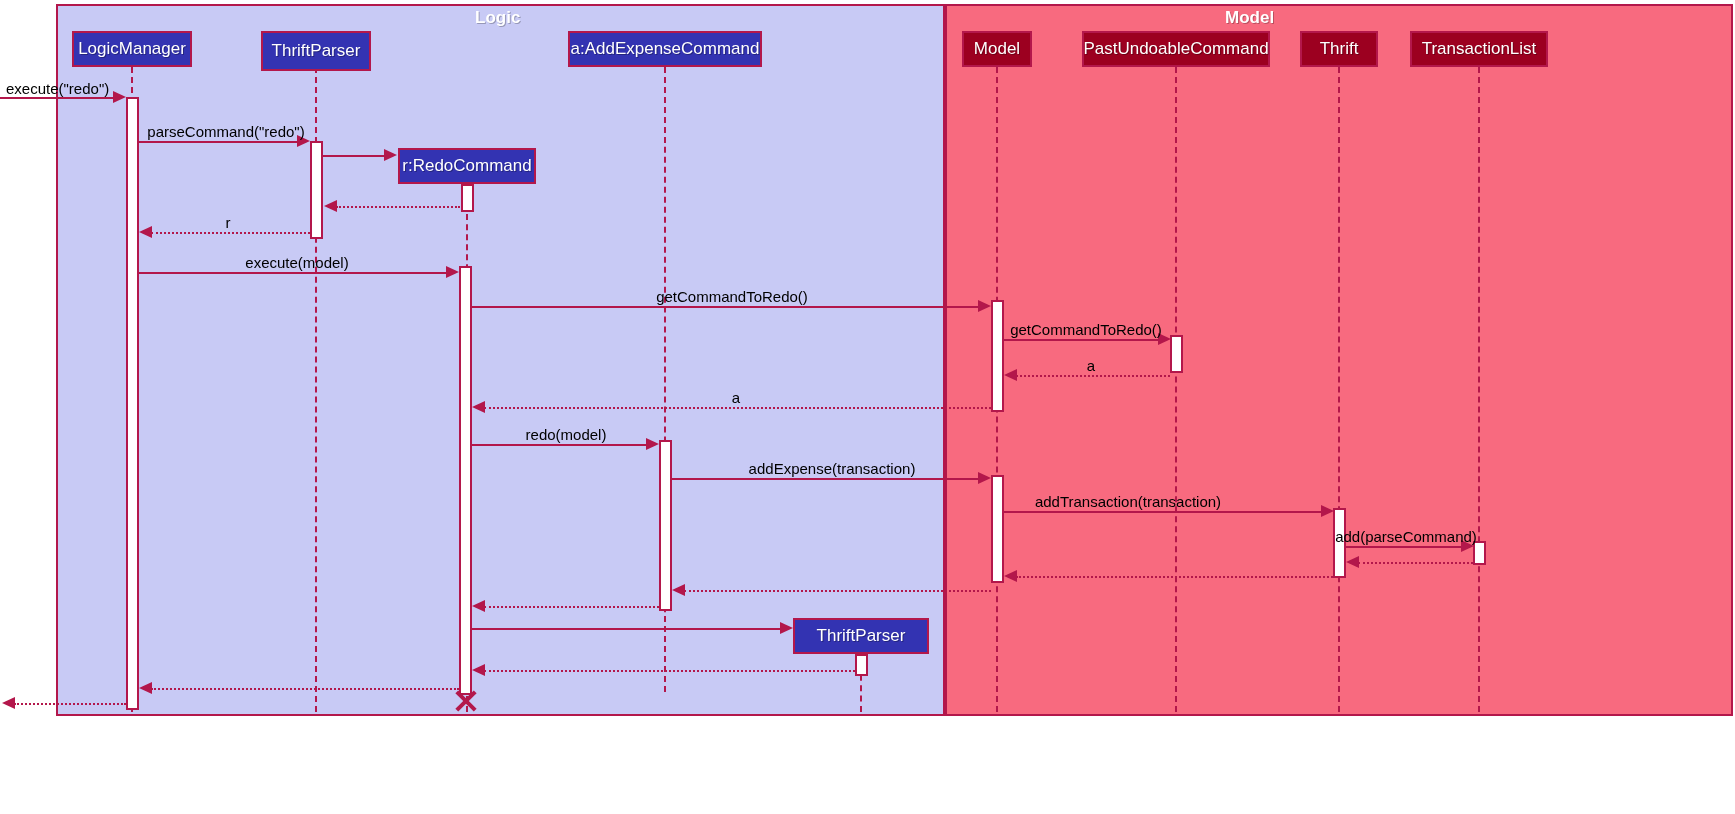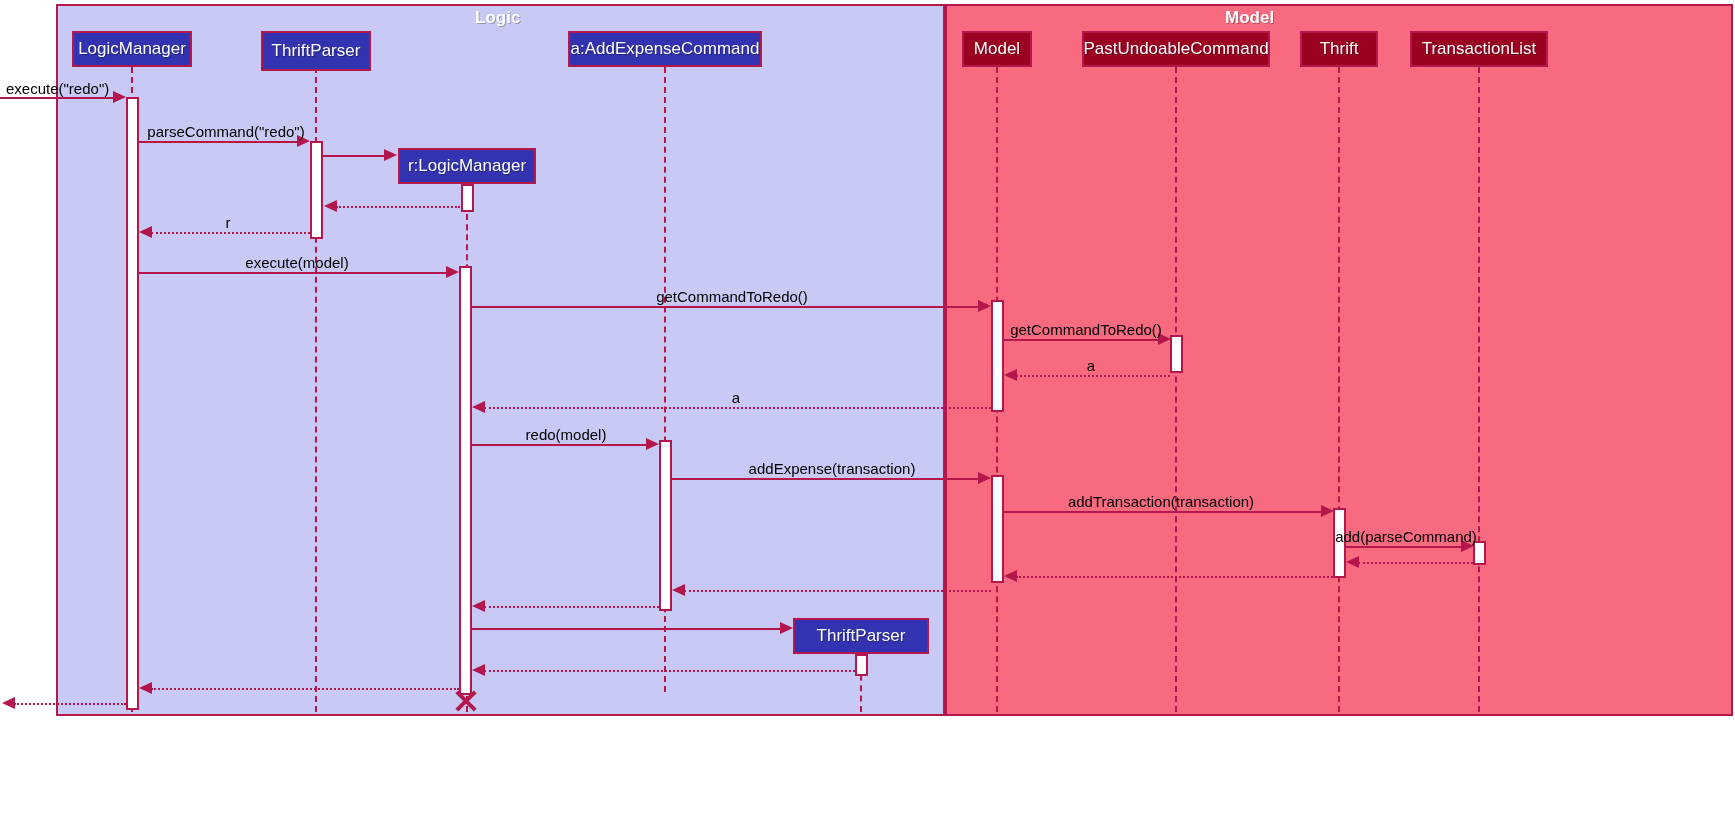--- a/index.html
+++ b/index.html
@@ -142,21 +142,21 @@
   <div class="box box-logic" style="left:72px; top:31px; width:120px; height:36px;">
     <span>LogicManager</span>
   </div>
   <div class="box box-logic" style="left:261px; top:31px; width:110px; height:40px;">
     <span>ThriftParser</span>
   </div>
   <div class="box box-logic" style="left:568px; top:31px; width:194px; height:36px;">
     <span>a:AddExpenseCommand</span>
   </div>
   <div class="box box-logic" style="left:398px; top:148px; width:138px; height:36px;">
-    <span>r:LogicManager</span>
+    <span>r:RedoCommand</span>
   </div>
   <div class="box box-logic" style="left:793px; top:618px; width:136px; height:36px;">
     <span>ThriftParser</span>
   </div>
   <div class="box box-model" style="left:962px; top:31px; width:70px; height:36px;">
     <span>Model</span>
   </div>
   <div class="box box-model" style="left:1082px; top:31px; width:188px; height:36px;">
     <span>PastUndoableCommand</span>
   </div>
@@ -208,21 +208,21 @@
   <div class="arrow" style="left:472px; top:444px; width:175px;"></div>
   <div class="head head-r" style="left:646px; top:438px;"></div>
   <div class="msg" style="left:566px; top:426px;">redo(model)</div>
 
   <div class="arrow" style="left:672px; top:478px; width:307px;"></div>
   <div class="head head-r" style="left:978px; top:472px;"></div>
   <div class="msg" style="left:832px; top:460px;">addExpense(transaction)</div>
 
   <div class="arrow" style="left:1004px; top:511px; width:318px;"></div>
   <div class="head head-r" style="left:1321px; top:505px;"></div>
-  <div class="msg" style="left:1161px; top:493px;">addTransaction(transaction)</div>
+  <div class="msg" style="left:1128px; top:493px;">addTransaction(transaction)</div>
 
   <div class="arrow" style="left:1346px; top:546px; width:116px;"></div>
   <div class="head head-r" style="left:1461px; top:540px;"></div>
   <div class="msg" style="left:1406px; top:528px;">add(parseCommand)</div>
 
   <div class="arrow dotted" style="left:1358px; top:562px; width:115px;"></div>
   <div class="head head-l" style="left:1346px; top:556px;"></div>
 
   <div class="arrow dotted" style="left:1016px; top:576px; width:317px;"></div>
   <div class="head head-l" style="left:1004px; top:570px;"></div>

